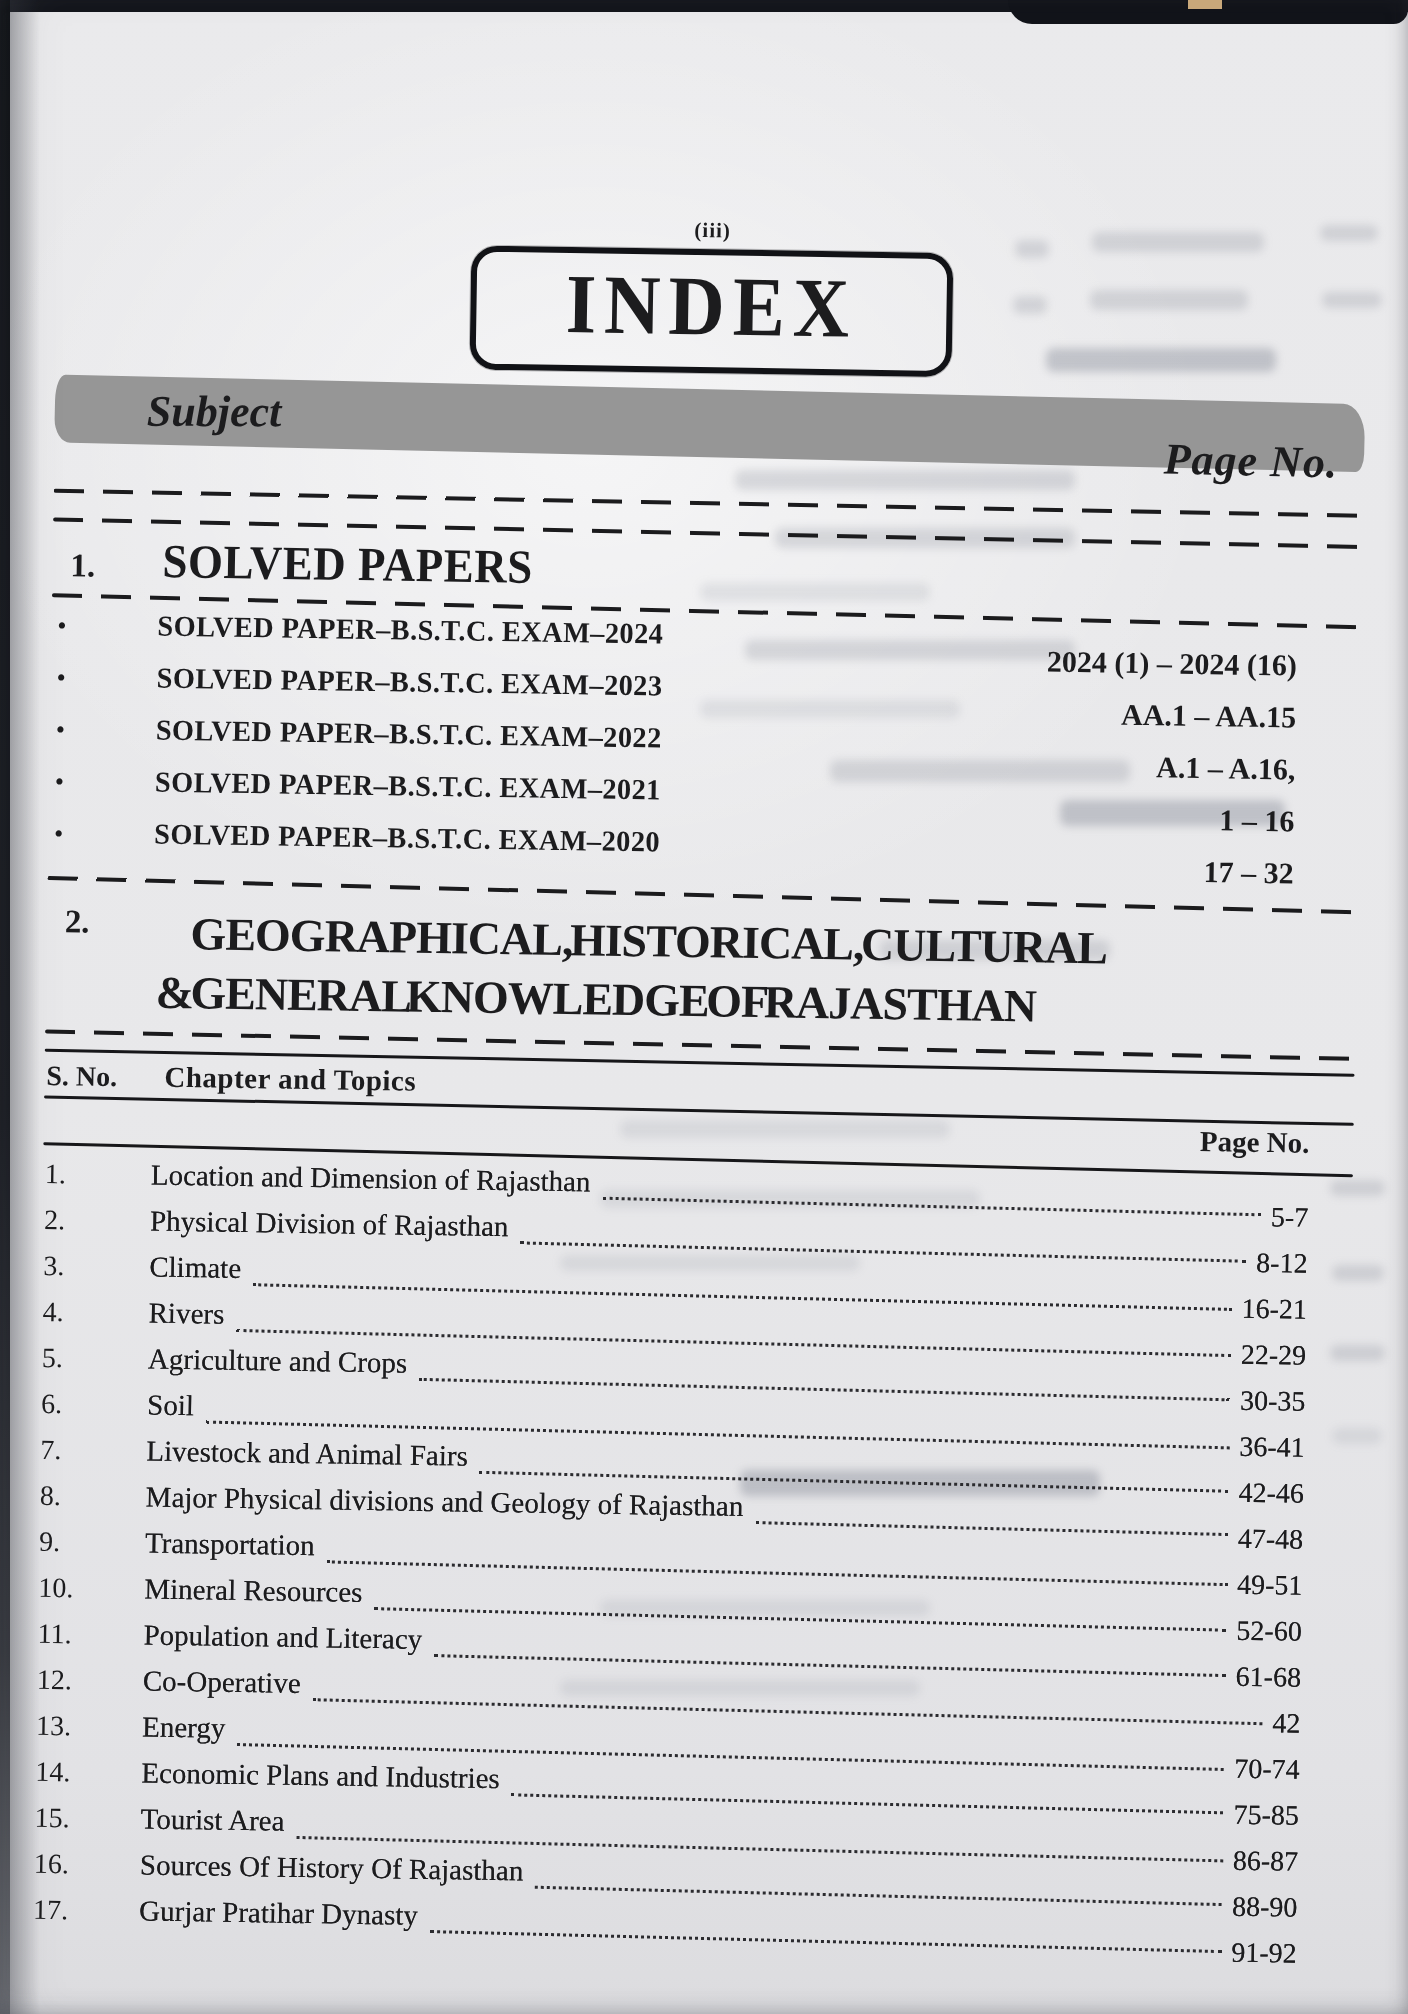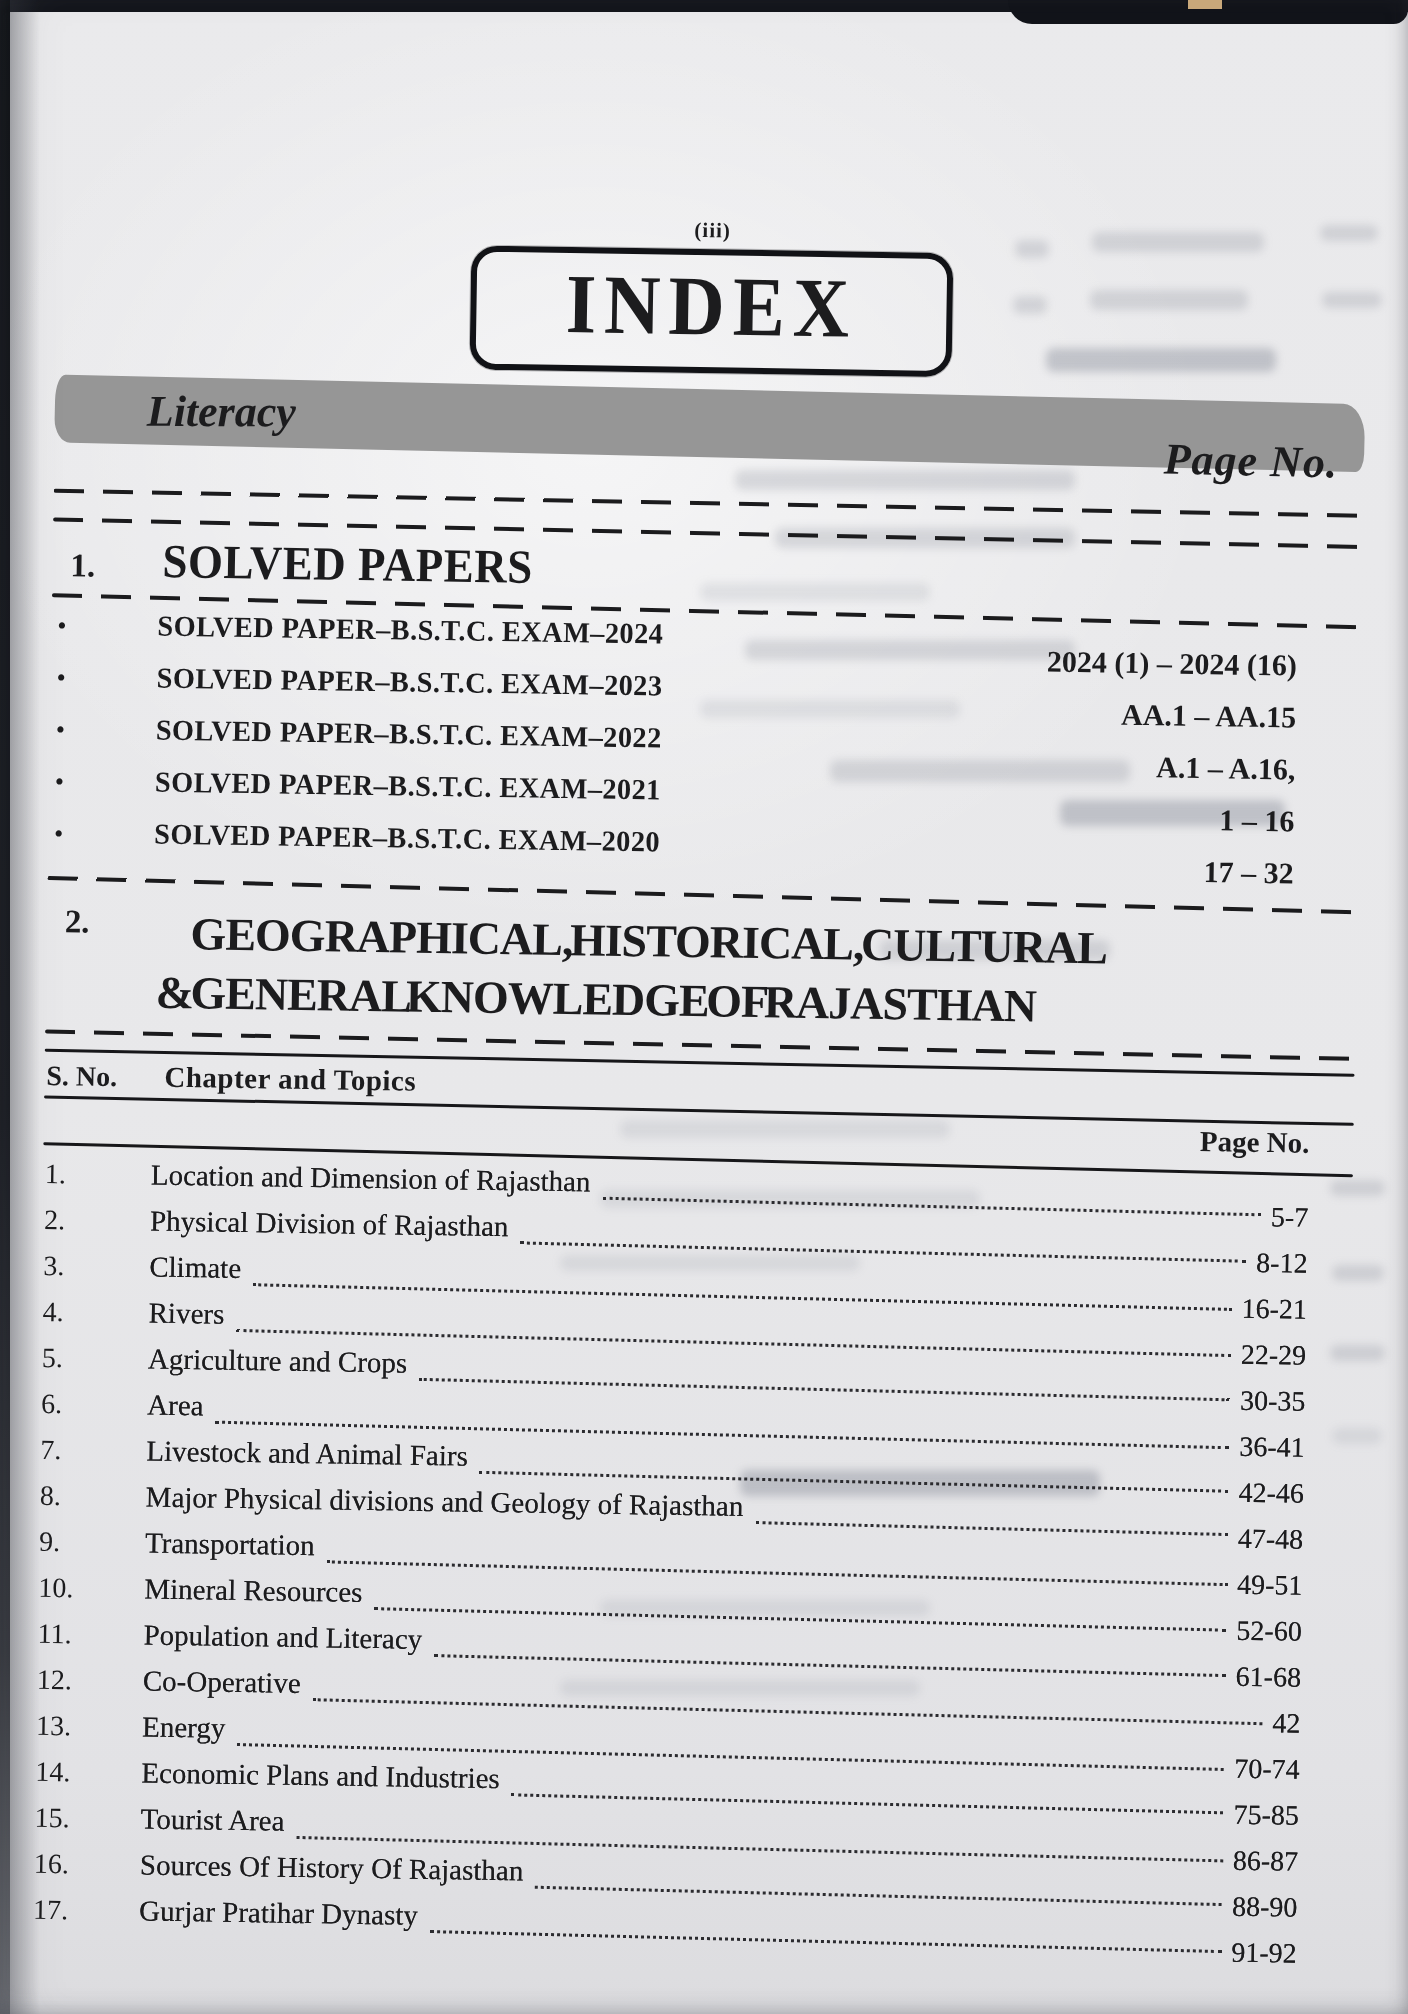--- a/index.html
+++ b/index.html
@@ -126,21 +126,21 @@
 
   <div class="content">
 
     <div class="folio">(iii)</div>
 
     <div class="index-box">
       <span class="t">INDEX</span>
     </div>
 
     <div class="subject-bar">
-      <span class="subject">Literacy</span>
+      <span class="subject">Subject</span>
       <span class="pageno">Page No.</span>
     </div>
 
     <div class="dash r02 mt44"></div>
     <div class="dash r03 mt26"></div>
 
     <div class="sec-head">
       <span class="sec-num">1.</span>
       <span class="sec1-title">SOLVED PAPERS</span>
     </div>
@@ -223,21 +223,21 @@
         <span class="toc-pages">22-29</span>
       </div>
       <div class="toc-row">
         <span class="toc-sno">5.</span>
         <span class="toc-title">Agriculture and Crops</span>
         <span class="toc-dots"></span>
         <span class="toc-pages">30-35</span>
       </div>
       <div class="toc-row">
         <span class="toc-sno">6.</span>
-        <span class="toc-title">Area</span>
+        <span class="toc-title">Soil</span>
         <span class="toc-dots"></span>
         <span class="toc-pages">36-41</span>
       </div>
       <div class="toc-row">
         <span class="toc-sno">7.</span>
         <span class="toc-title">Livestock and Animal Fairs</span>
         <span class="toc-dots"></span>
         <span class="toc-pages">42-46</span>
       </div>
       <div class="toc-row">

